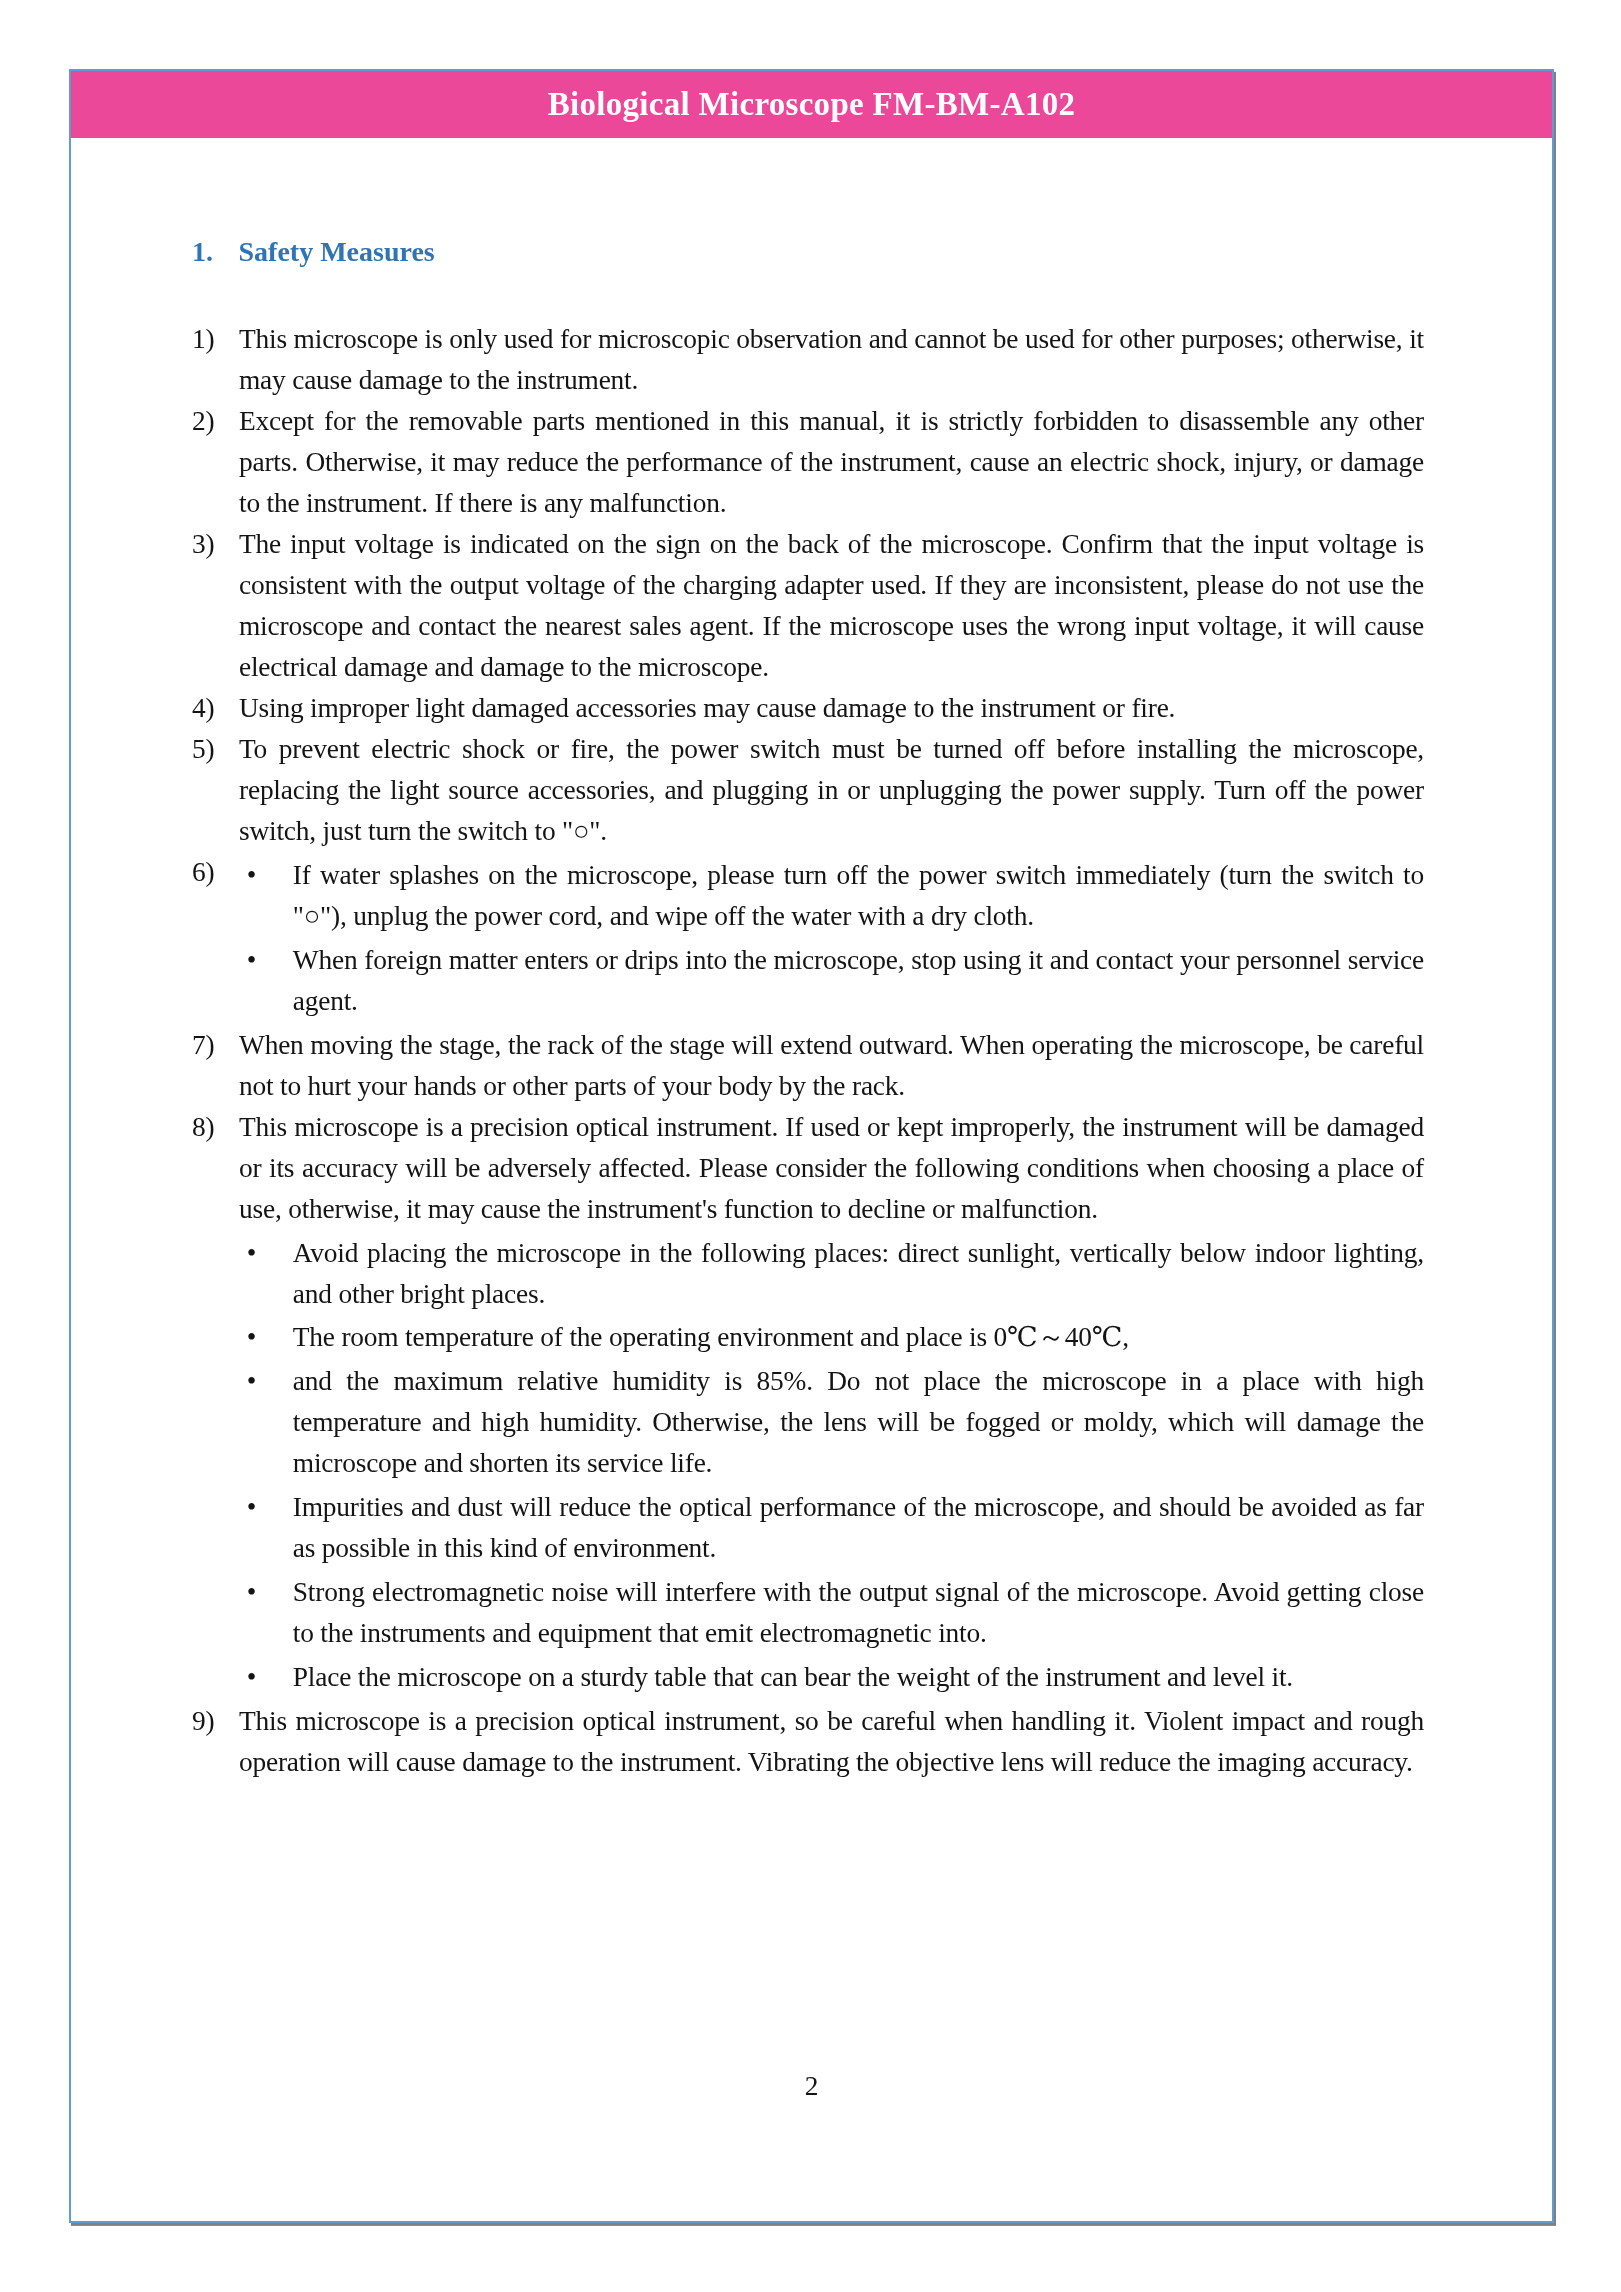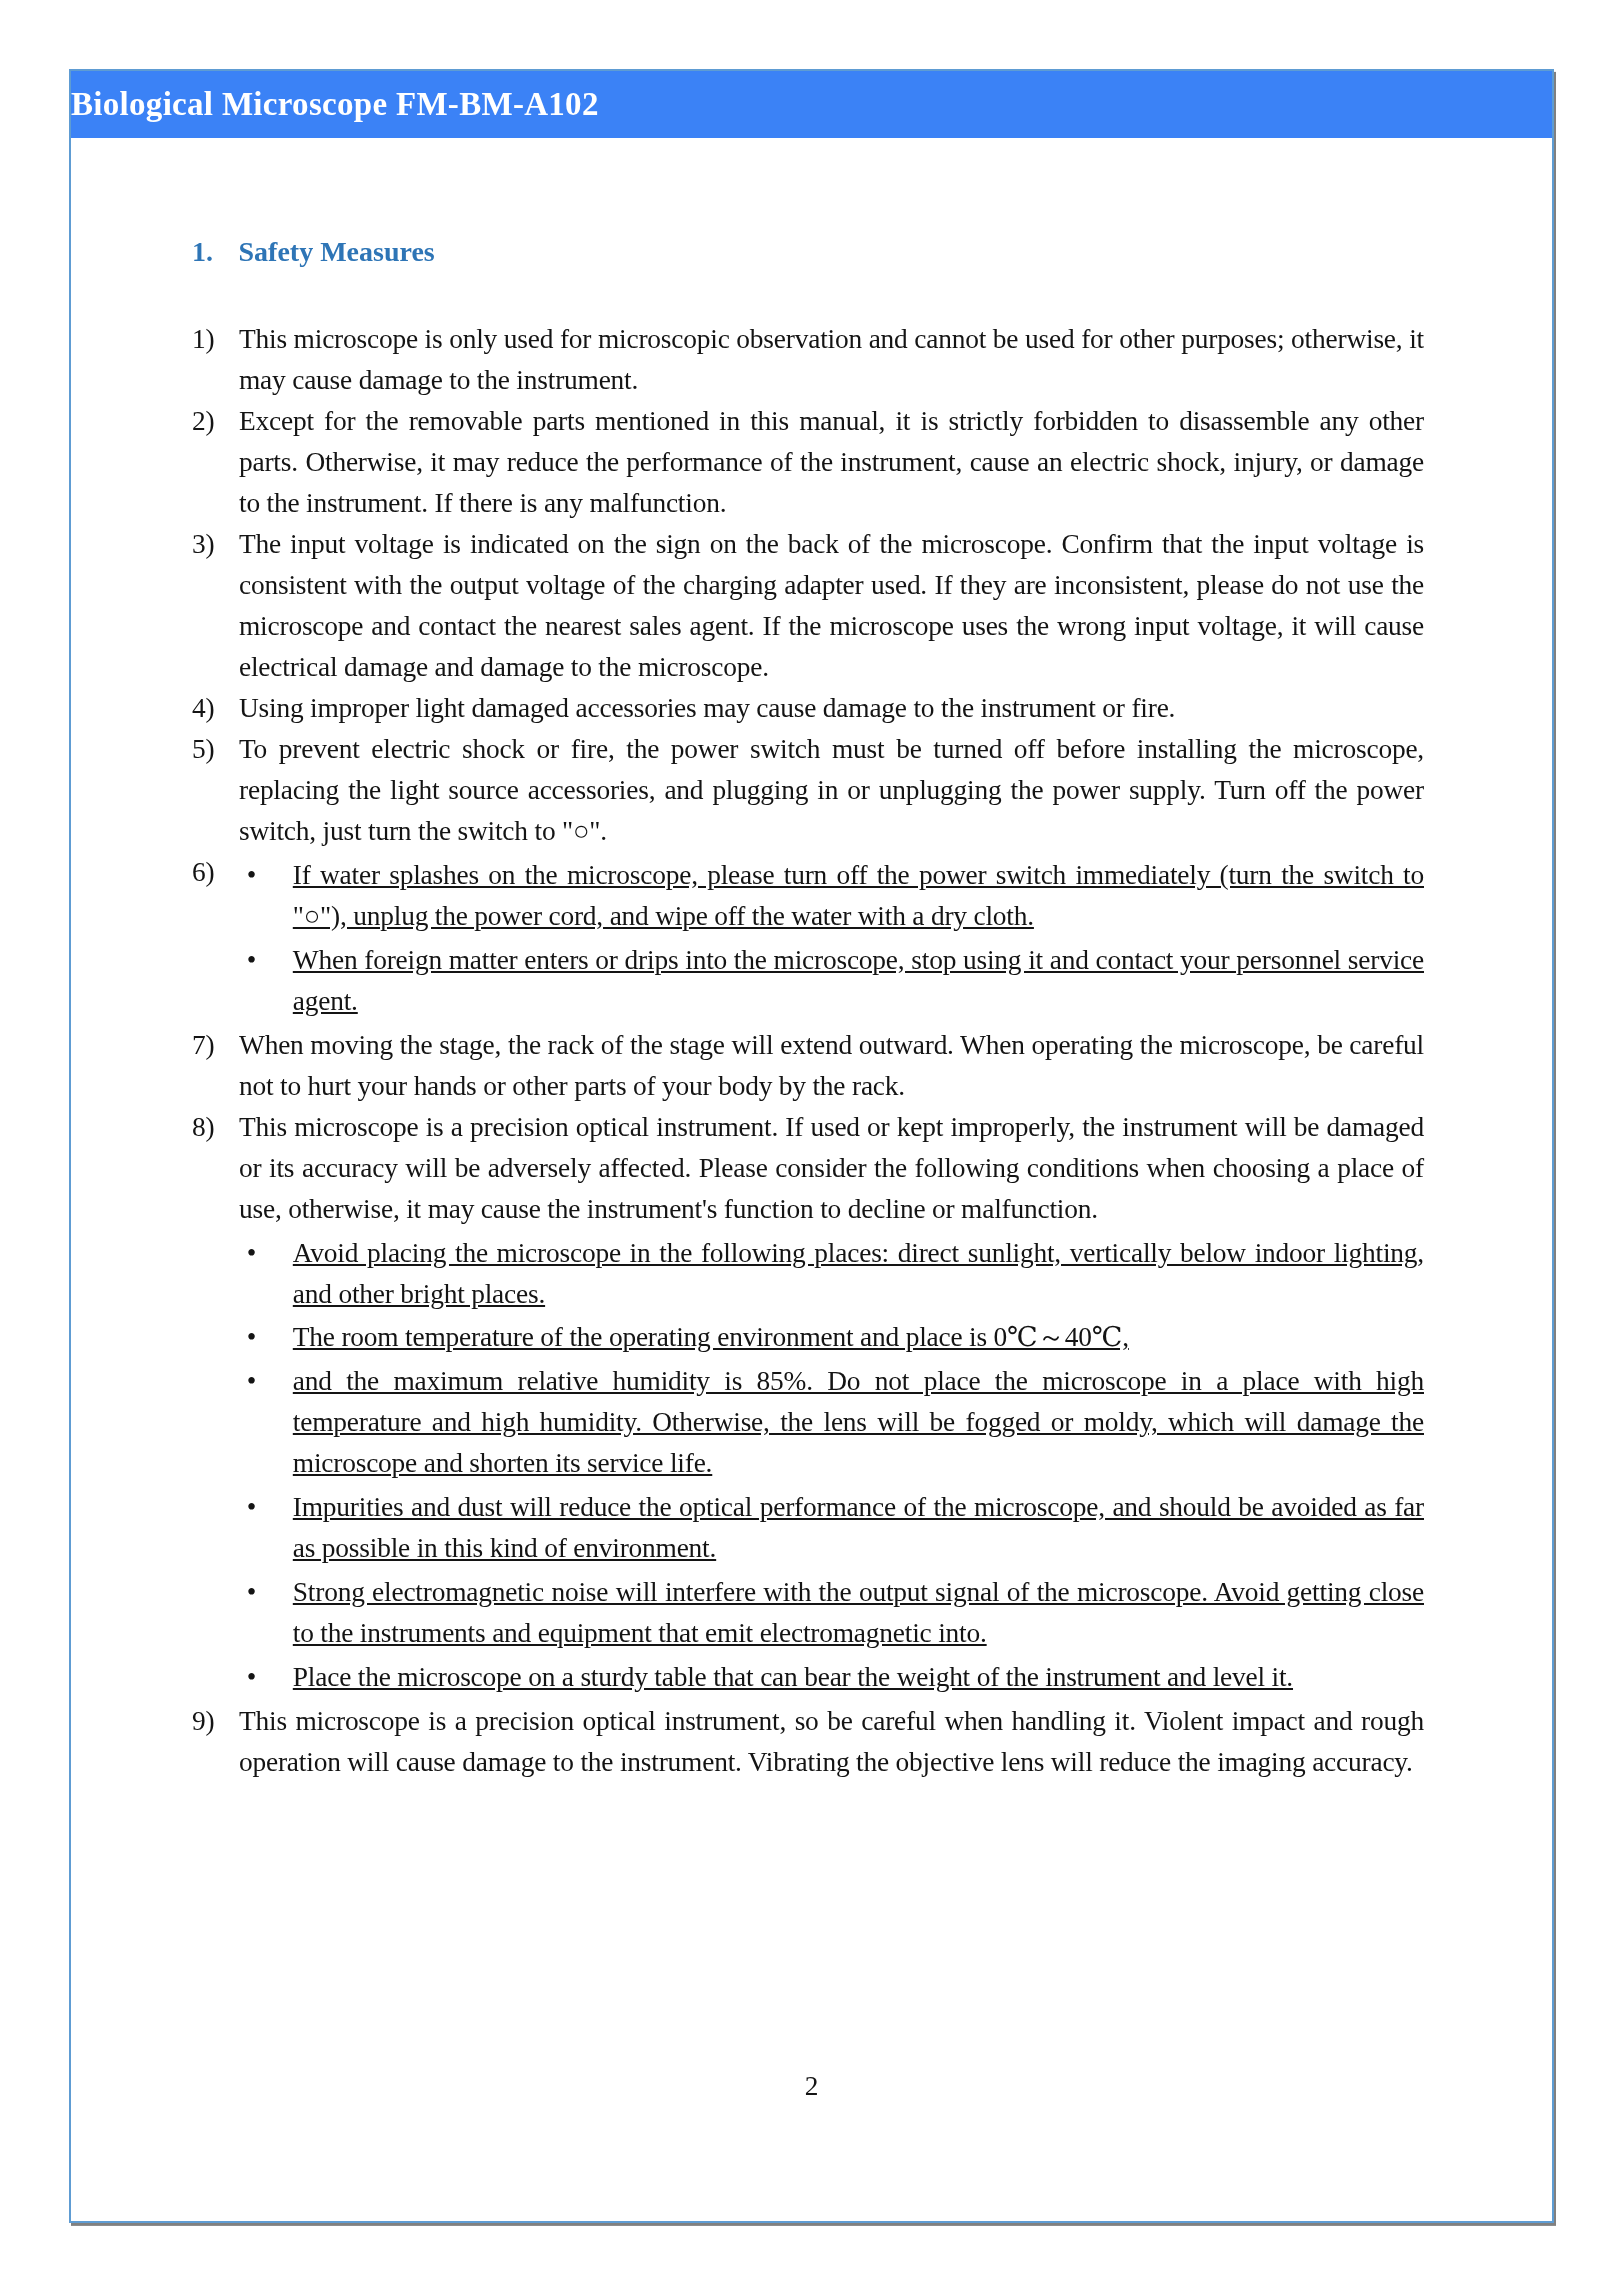--- a/index.html
+++ b/index.html
@@ -16,23 +16,24 @@
     left: 69px;
     top: 69px;
     width: 1481px;
     height: 2150px;
     background: #ffffff;
     border: 2px solid #5e9cd3;
     box-shadow: 2px 2.9px 0 rgba(60, 60, 60, 0.65);
   }
   .header-bar {
     height: 67px;
-    background: #3b82f6;
+    background: #ec4899;
     display: flex;
     align-items: center;
+    justify-content: center;
   }
   .header-title {
     color: #ffffff;
     font-size: 33px;
     font-weight: bold;
     letter-spacing: 0.3px;
   }
   .section-heading {
     margin: 98px 128px 0 121px;
     color: #2e75b6;
@@ -68,21 +69,20 @@
     padding-left: 7.8px;
     margin: 2.9px 0;
   }
   .bullet-marker {
     flex: 0 0 46px;
   }
   .bullet-text {
     flex: 1;
     text-align: justify;
     min-width: 0;
-    text-decoration: underline;
   }
   .page-number {
     position: absolute;
     top: 2000px;
     left: 0;
     width: 100%;
     text-align: center;
     font-size: 27.4px;
     color: #141414;
   }

